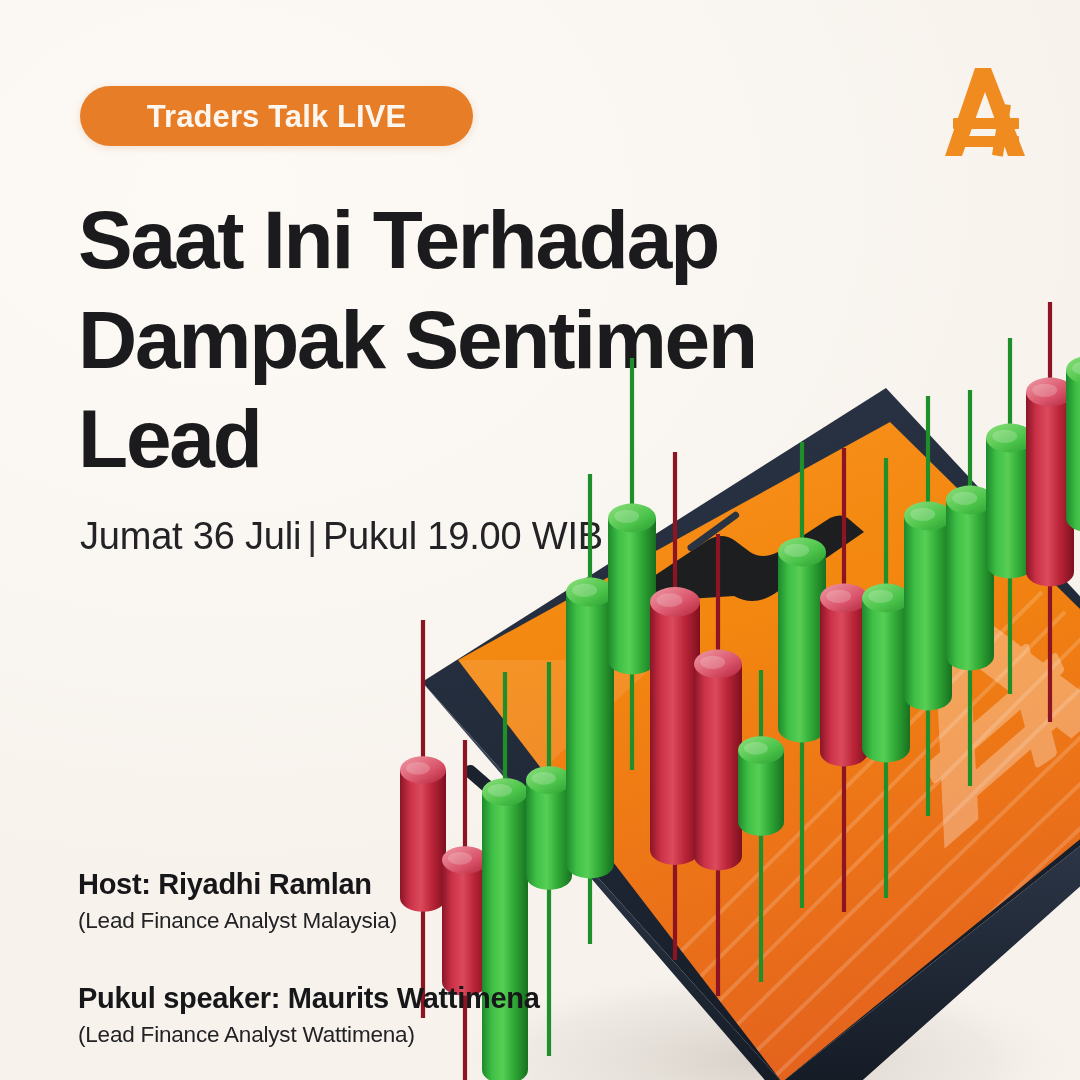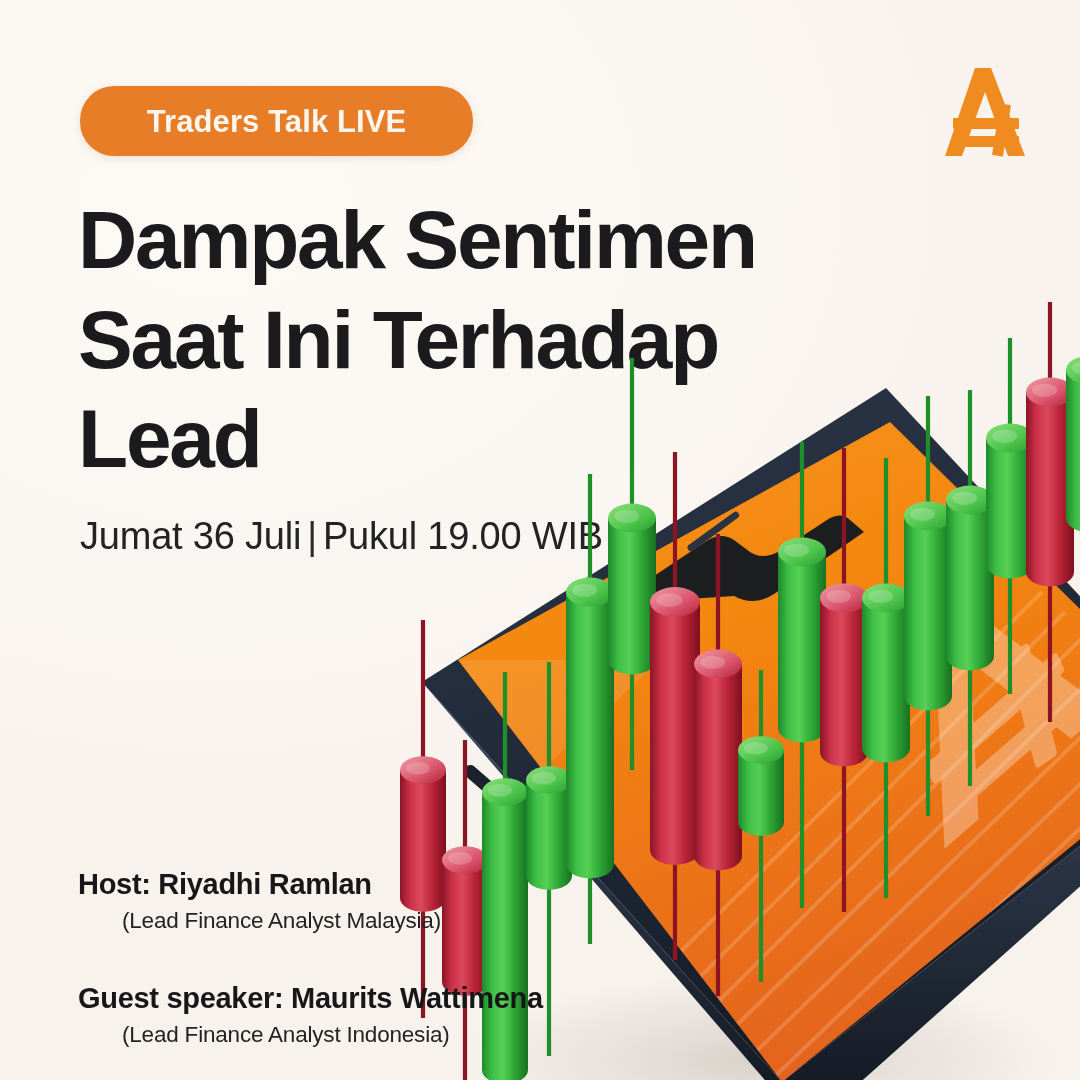--- a/index.html
+++ b/index.html
@@ -15,21 +15,21 @@
     position:absolute; inset:0;
     width:1080px; height:1080px;
     background:
       radial-gradient(ellipse 900px 700px at 20% 18%, #fdfaf6 0%, #faf6f1 55%, #f7f2ec 100%);
     overflow:hidden;
   }
 
   
   #badge {
     position:absolute; left:80px; top:86px;
-    width:393px; height:70px;
+    width:393px; height:60px;
     background:#e87d28;
     border-radius:34px;
     display:flex; align-items:center; justify-content:center;
     box-shadow:0 2px 10px rgba(190,110,40,.18);
   }
   #badge .txt {
     color:#fdf6ee; font-size:31px; font-weight:bold;
     letter-spacing:.1px; line-height:1;
   }
 
@@ -56,21 +56,21 @@
   #dateline .sep { color:#2b2b2e; padding:0 6px; font-weight:300; }
 
   
   #credits { position:absolute; left:78px; top:866px; width:520px; z-index:40; }
   .cred-name {
     color:#17171a; font-size:29px; font-weight:bold;
     letter-spacing:-.3px; line-height:1.25;
   }
   .cred-role {
     color:#232326; font-size:22.5px; font-weight:normal;
-    letter-spacing:-.2px; line-height:1.3; margin-top:4px;margin-left:44px;
+    letter-spacing:-.2px; line-height:1.3; margin-top:4px;
   }
   .cred-gap { height:44px; }
 
   
   #illus {
     position:absolute; left:330px; top:330px;
     width:780px; height:760px;
     z-index:10;
   }
   #illus svg { display:block; overflow:visible; }
@@ -89,22 +89,22 @@
       <g fill="#ef8b1f">
         <path d="M47 6 L63 6 L97 94 L80 94 L57 30 L34 94 L17 94 Z"></path>
         <rect x="25" y="56" width="66" height="11" rx="1"></rect>
         <rect x="25" y="74" width="66" height="11" rx="1"></rect>
         <rect x="68" y="42" width="11" height="52" rx="1" transform="rotate(9 73 68)"></rect>
       </g>
     </svg>
   </div>
 
   <h1 id="headline">
+    <span>Saat Ini Terhadap</span>
     <span>Dampak Sentimen</span>
-    <span>Saat Ini Terhadap</span>
     <span>Lead</span>
   </h1>
 
   <div id="dateline">
     <span>Jumat 36 Juli</span><span class="sep">|</span><span>Pukul 19.00 WIB</span>
   </div>
 
   <div id="illus">
     <svg viewBox="0 0 900 860" width="900" height="860">
       <defs>
@@ -330,18 +330,18 @@
     </svg>
   </div>
 
   <div id="credits">
     <div>
       <div class="cred-name">Host: Riyadhi Ramlan</div>
       <div class="cred-role">(Lead Finance Analyst Malaysia)</div>
     </div>
     <div class="cred-gap"></div>
     <div>
-      <div class="cred-name">Guest speaker: Maurits Wattimena</div>
-      <div class="cred-role">(Lead Finance Analyst Indonesia)</div>
+      <div class="cred-name">Pukul speaker: Maurits Wattimena</div>
+      <div class="cred-role">(Lead Finance Analyst Wattimena)</div>
     </div>
   </div>
 
 </div>
 
 </body></html>

